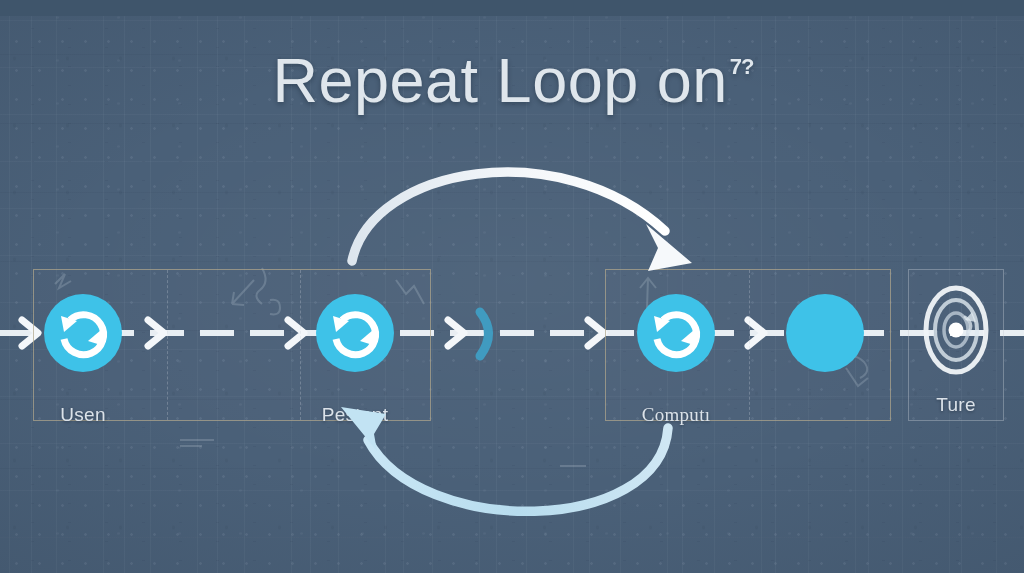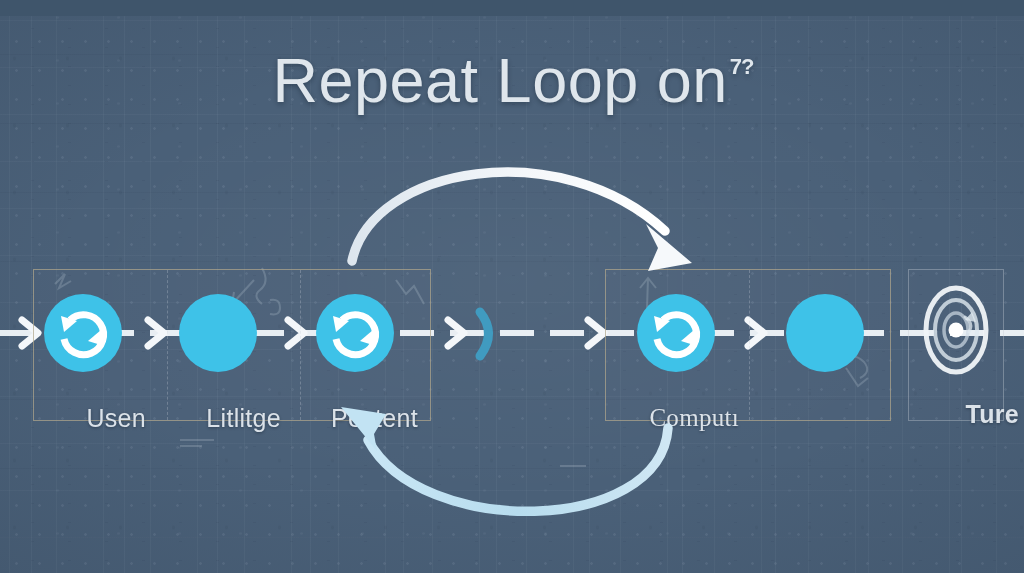--- a/index.html
+++ b/index.html
@@ -113,22 +113,22 @@
   }
   .node {
     position: absolute;
     box-sizing: border-box;
   }
   .node .label {
     position: absolute;
     left: 0;
     right: 0;
     top: 110px;
-    text-align: right;
-    font-size: 25px;
+    text-align: center;
+    font-size: 19px;
     color: #dbe2e9;
     letter-spacing: .3px;
     text-shadow: 0 1px 3px rgba(10,20,32,.4);
     white-space: nowrap;
     overflow: visible;
   }
   .node .glyph {
     position: absolute;
     left: 50%;
     top: 0;
@@ -222,26 +222,20 @@
         <g fill="none" stroke="#ffffff" stroke-width="7" stroke-linecap="butt">
           <path d="M 20 45 A 20 20 0 1 0 26 26"></path>
         </g>
         <polygon points="17,22 33,27 20,38" fill="#ffffff"></polygon>
         <polygon points="60,52 44,47 57,36" fill="#ffffff"></polygon>
       </svg>
     </div>
     <div class="label">Usen</div>
   </div>
 
-  <div class="node" style="left:155px; top:278px; width:126px; height:150px;">
-    <div class="glyph">
-      <div class="disc"></div>
-    </div>
-    <div class="label">Litlitge</div>
-  </div>
 
   <div class="node" style="left:292px; top:278px; width:126px; height:150px;">
     <div class="glyph">
       <svg viewBox="0 0 78 78" width="78" height="78">
         <circle cx="39" cy="39" r="39" fill="#3ec2e8"></circle>
         <g fill="none" stroke="#ffffff" stroke-width="7" stroke-linecap="butt">
           <path d="M 20 45 A 20 20 0 1 0 26 26"></path>
         </g>
         <polygon points="17,22 33,27 20,38" fill="#ffffff"></polygon>
         <polygon points="60,52 44,47 57,36" fill="#ffffff"></polygon>
@@ -280,21 +274,21 @@
           <ellipse cx="46" cy="46" rx="21" ry="30"></ellipse>
         </g>
         <g fill="none" stroke="#cfdae4" stroke-width="3.5" stroke-linecap="round" opacity=".7">
           <ellipse cx="46" cy="46" rx="12" ry="17"></ellipse>
         </g>
         <path d="M 55 33 q 9 6 4 15" fill="none" stroke="#dfe8ef" stroke-width="3" stroke-linecap="round" opacity=".75"></path>
         <polygon points="62,28 66,38 55,36" fill="#dfe8ef" opacity=".8"></polygon>
         <circle cx="46" cy="46" r="7.5" fill="#ffffff"></circle>
       </svg>
     </div>
-    <div class="label" style="top:116px;font-weight:bold;">Ture</div>
+    <div class="label" style="top:110px;">Ture</div>
   </div>
 
   <svg class="layer" viewBox="0 0 1024 573" style="pointer-events:none;">
 
     <g>
       <path d="M 352 245 C 372 150 560 118 665 215" fill="none" stroke="url(#arcTopGrad)" stroke-width="9.5" stroke-linecap="round"></path>
       <polygon points="646,208 692,247 648,255 658,232" fill="#f6f9fb"></polygon>
     </g>
 
     <g>

